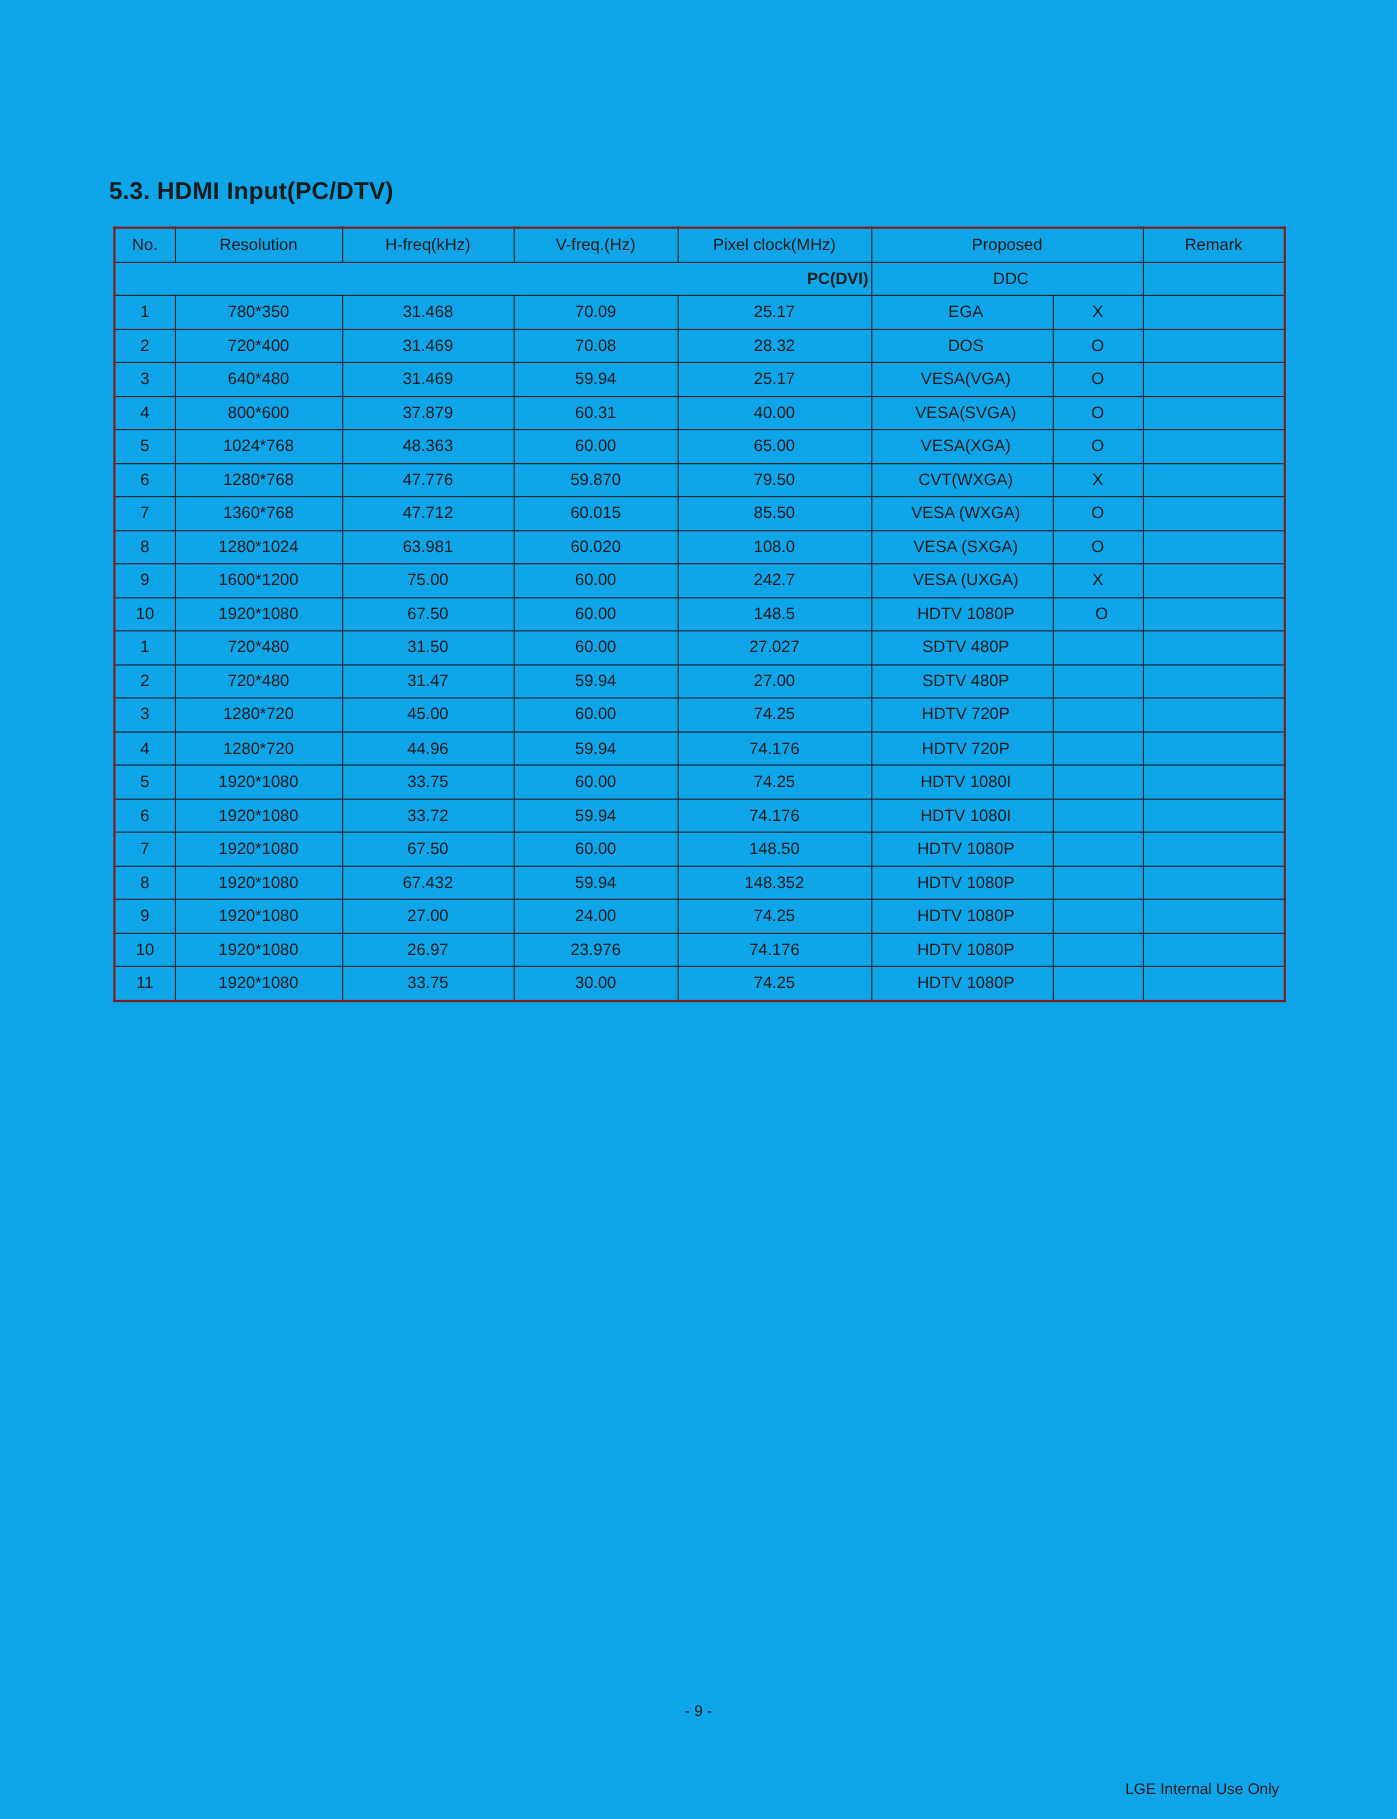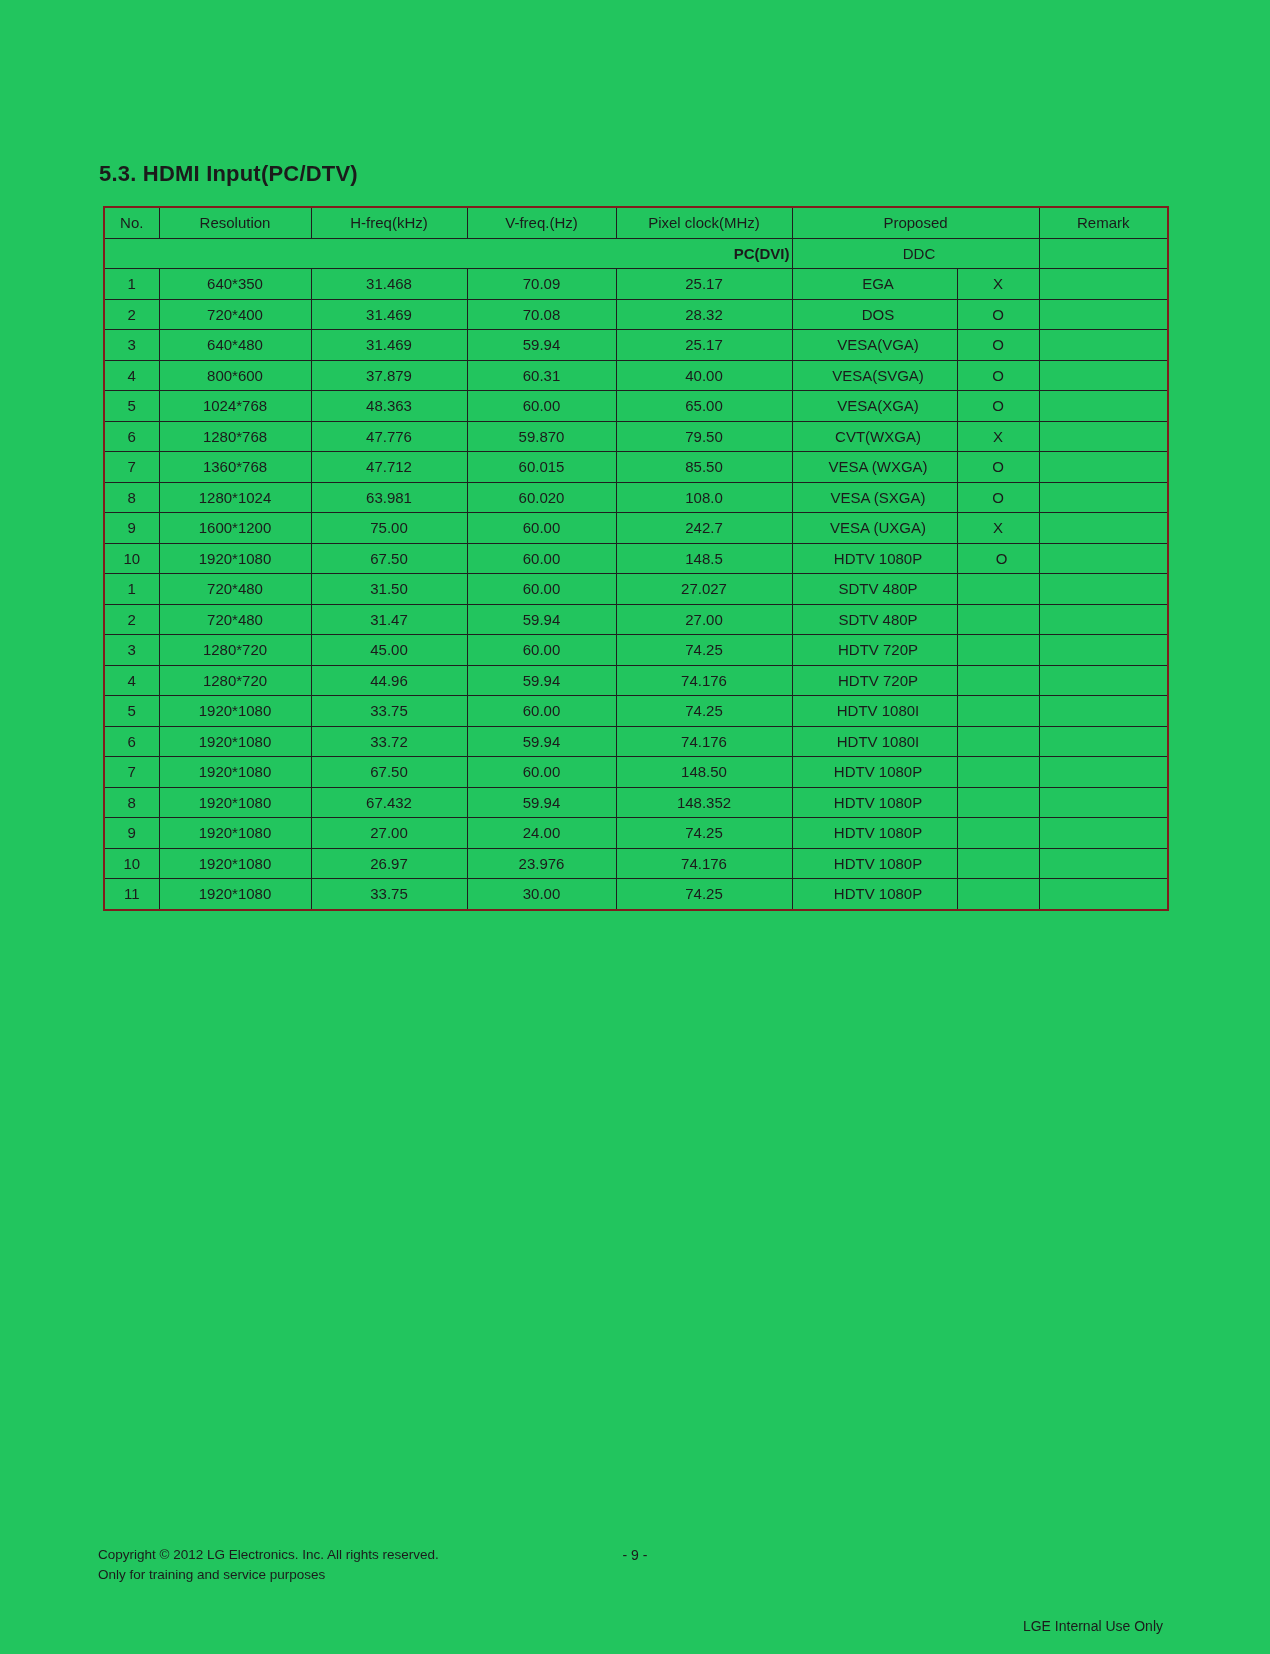--- a/index.html
+++ b/index.html
@@ -3,21 +3,21 @@
 <meta charset="utf-8">
 <style>
   html, body { margin: 0; padding: 0; }
   body {
     width: 1270px; height: 1654px;
     background: #ffffff;
     font-family: "Liberation Sans", "DejaVu Sans", sans-serif;
     color: #1b1b1b;
     position: relative;
   }
-  .page { position: absolute; left: 0; top: 0; width: 1270px; height: 1654px; background: #22c55e; }
+  .page { position: absolute; left: 0; top: 0; width: 1270px; height: 1654px; background: #0ea5e9; }
 
   .doc-title {
     position: absolute; left: 99px; top: 161px;
     margin: 0; font-size: 22px; font-weight: bold; color: #1b1b1b;
     letter-spacing: 0.2px; white-space: nowrap;
   }
 
   table.spec-table {
     position: absolute; left: 103px; top: 206px;
     width: 1064px; table-layout: fixed;
@@ -84,21 +84,21 @@
       </tr>
     </thead>
     <tbody id="spec-body">
         <tr>
           <td class="section-label" colspan="5">PC(DVI)</td>
           <td colspan="2" class="cell-left">DDC</td>
           <td></td>
         </tr>
         <tr>
           <td>1</td>
-          <td>640*350</td>
+          <td>780*350</td>
           <td>31.468</td>
           <td>70.09</td>
           <td>25.17</td>
           <td class="cell-left">EGA</td>
           <td>X</td>
           <td></td>
         </tr>
         <tr>
           <td>2</td>
           <td>720*400</td>
@@ -295,20 +295,16 @@
           <td>33.75</td>
           <td>30.00</td>
           <td>74.25</td>
           <td class="cell-left">HDTV 1080P</td>
           <td></td>
           <td></td>
         </tr>
       </tbody>
   </table>
 
-  <div class="footer-left">
-    <div>Copyright  © 2012  LG Electronics. Inc. All rights reserved.</div>
-    <div>Only for training and service purposes</div>
-  </div>
   <div class="footer-center">- 9 -</div>
   <div class="footer-right">LGE Internal Use Only</div>
 
 </div>
 
 </body></html>

